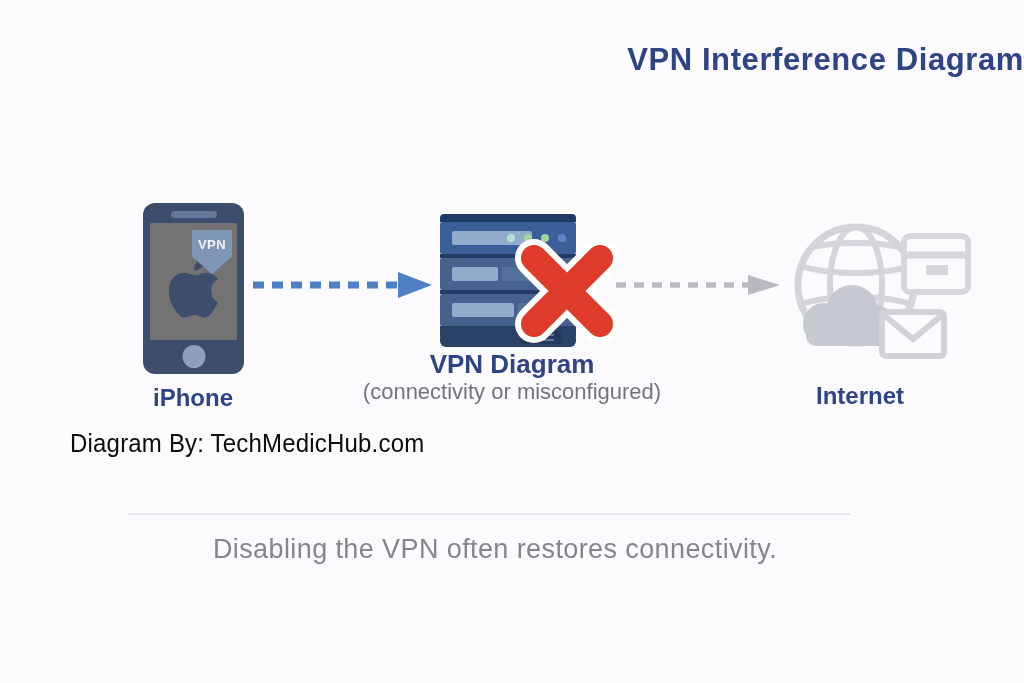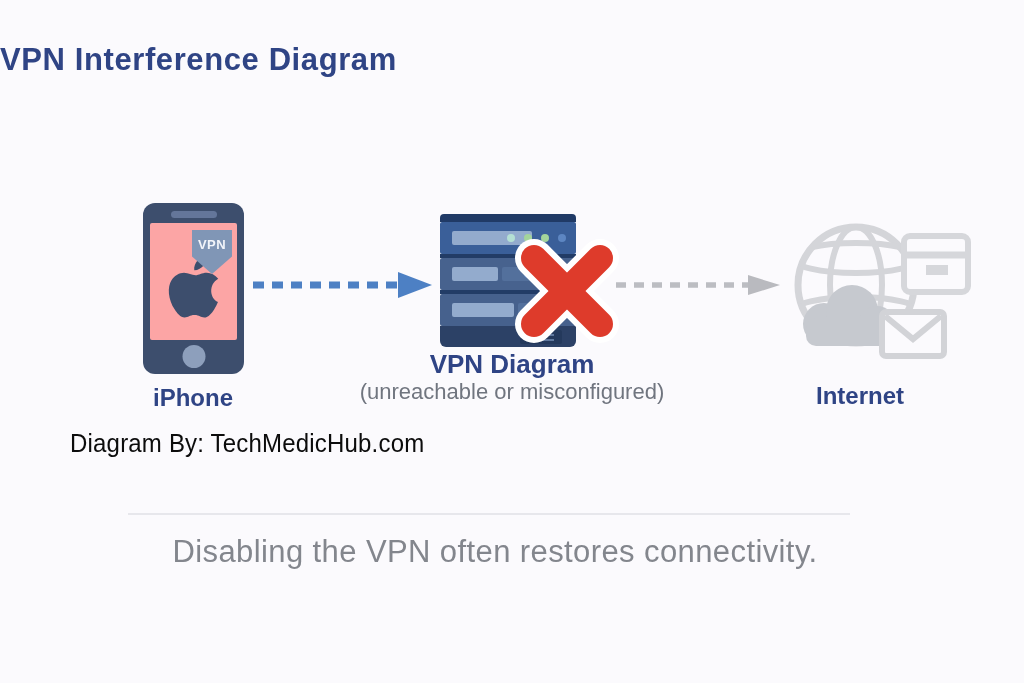--- a/index.html
+++ b/index.html
@@ -9,21 +9,21 @@
   }
   .canvas{
     position:relative;
     width:1024px;height:683px;
     background:#fbfafd;
     overflow:hidden;
   }
   
   .title{
     position:absolute;top:42px;left:0;width:1024px;
-    text-align:left;
+    text-align:right;
     font-size:31px;font-weight:bold;color:#2f4485;
     letter-spacing:.6px;
   }
   
   .node-label{
     position:absolute;text-align:center;
     font-size:24px;font-weight:bold;color:#2f4485;
   }
   .sub-label{
     position:absolute;text-align:center;
@@ -33,21 +33,21 @@
   .phone{
     position:absolute;left:143px;top:203px;width:101px;height:171px;
     background:#3d4e6d;border-radius:12px;
   }
   .phone .speaker{
     position:absolute;top:8px;left:50%;transform:translateX(-50%);
     width:46px;height:7px;border-radius:4px;background:#64769a;
   }
   .phone .screen{
     position:absolute;left:7px;right:7px;top:20px;height:117px;
-    background:#fca5a5;border-radius:2px;
+    background:#737373;border-radius:2px;
   }
   .phone .home{
     position:absolute;bottom:6px;left:50%;transform:translateX(-50%);
     width:23px;height:23px;border-radius:50%;background:#8d9fbc;
   }
   .apple-logo{
     position:absolute;left:50%;top:54%;transform:translate(-50%,-50%);
     width:64px;height:72px;
   }
   .vpn-badge{
@@ -109,21 +109,21 @@
     transform:scaleX(.96);transform-origin:left;
     letter-spacing:.2px;
   }
   .divider{
     position:absolute;left:128px;top:513px;width:722px;height:2px;
     background:#e7e7ec;
   }
   .caption{
     position:absolute;left:0;top:534px;width:990px;
     text-align:center;
-    font-size:31px;color:#83868d;letter-spacing:.4px;
+    font-size:27px;color:#83868d;letter-spacing:.4px;
   }
 </style>
 </head>
 <body>
 
 <div class="canvas">
 
   <div class="title">VPN Interference Diagram</div>
 
   <div class="phone">
@@ -192,21 +192,21 @@
   </div>
 
   <svg class="error-x" width="122" height="122">
     <line x1="28" y1="28" x2="94" y2="94" stroke="#ffffff" stroke-width="38" stroke-linecap="round"></line>
     <line x1="94" y1="28" x2="28" y2="94" stroke="#ffffff" stroke-width="38" stroke-linecap="round"></line>
     <line x1="28" y1="28" x2="94" y2="94" stroke="#de3b2b" stroke-width="26" stroke-linecap="round"></line>
     <line x1="94" y1="28" x2="28" y2="94" stroke="#de3b2b" stroke-width="26" stroke-linecap="round"></line>
   </svg>
 
   <div class="node-label" style="left:392px;top:349px;width:240px;font-size:26px;">VPN Diagram</div>
-  <div class="sub-label" style="left:342px;top:379px;width:340px;">(unreachable or misconfigured)</div>
+  <div class="sub-label" style="left:342px;top:379px;width:340px;">(connectivity or misconfigured)</div>
 
   <svg class="arrow" style="left:612px;top:272px;" width="172" height="26">
     <line x1="4" y1="13" x2="138" y2="13" stroke="#bcbdc2" stroke-width="5.5" stroke-dasharray="10 8"></line>
     <polygon points="136,3 136,23 168,13" fill="#b9babf"></polygon>
   </svg>
 
   <svg class="internet" width="214" height="168">
     <defs>
       <clipPath id="globeClip">
           <circle cx="88" cy="73" r="58"></circle>

